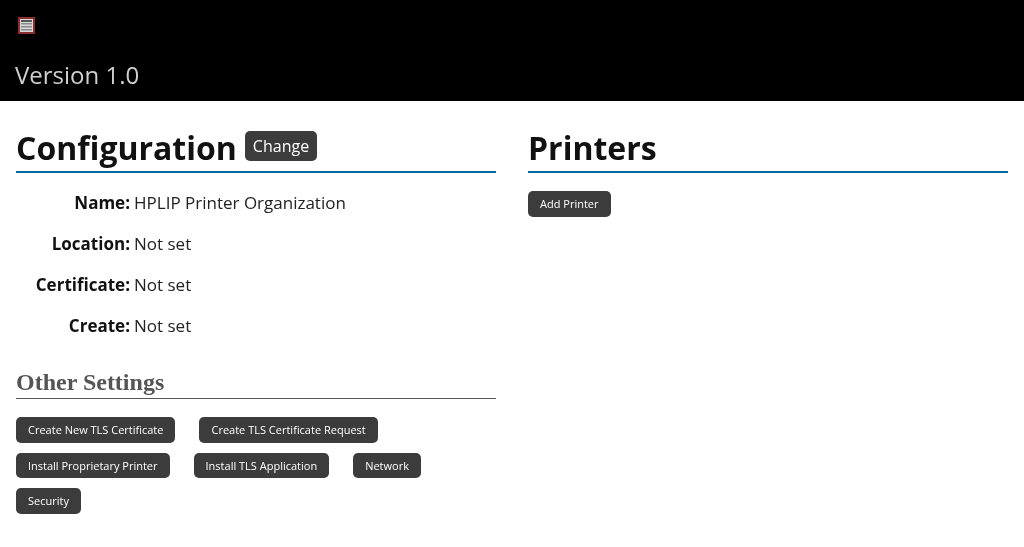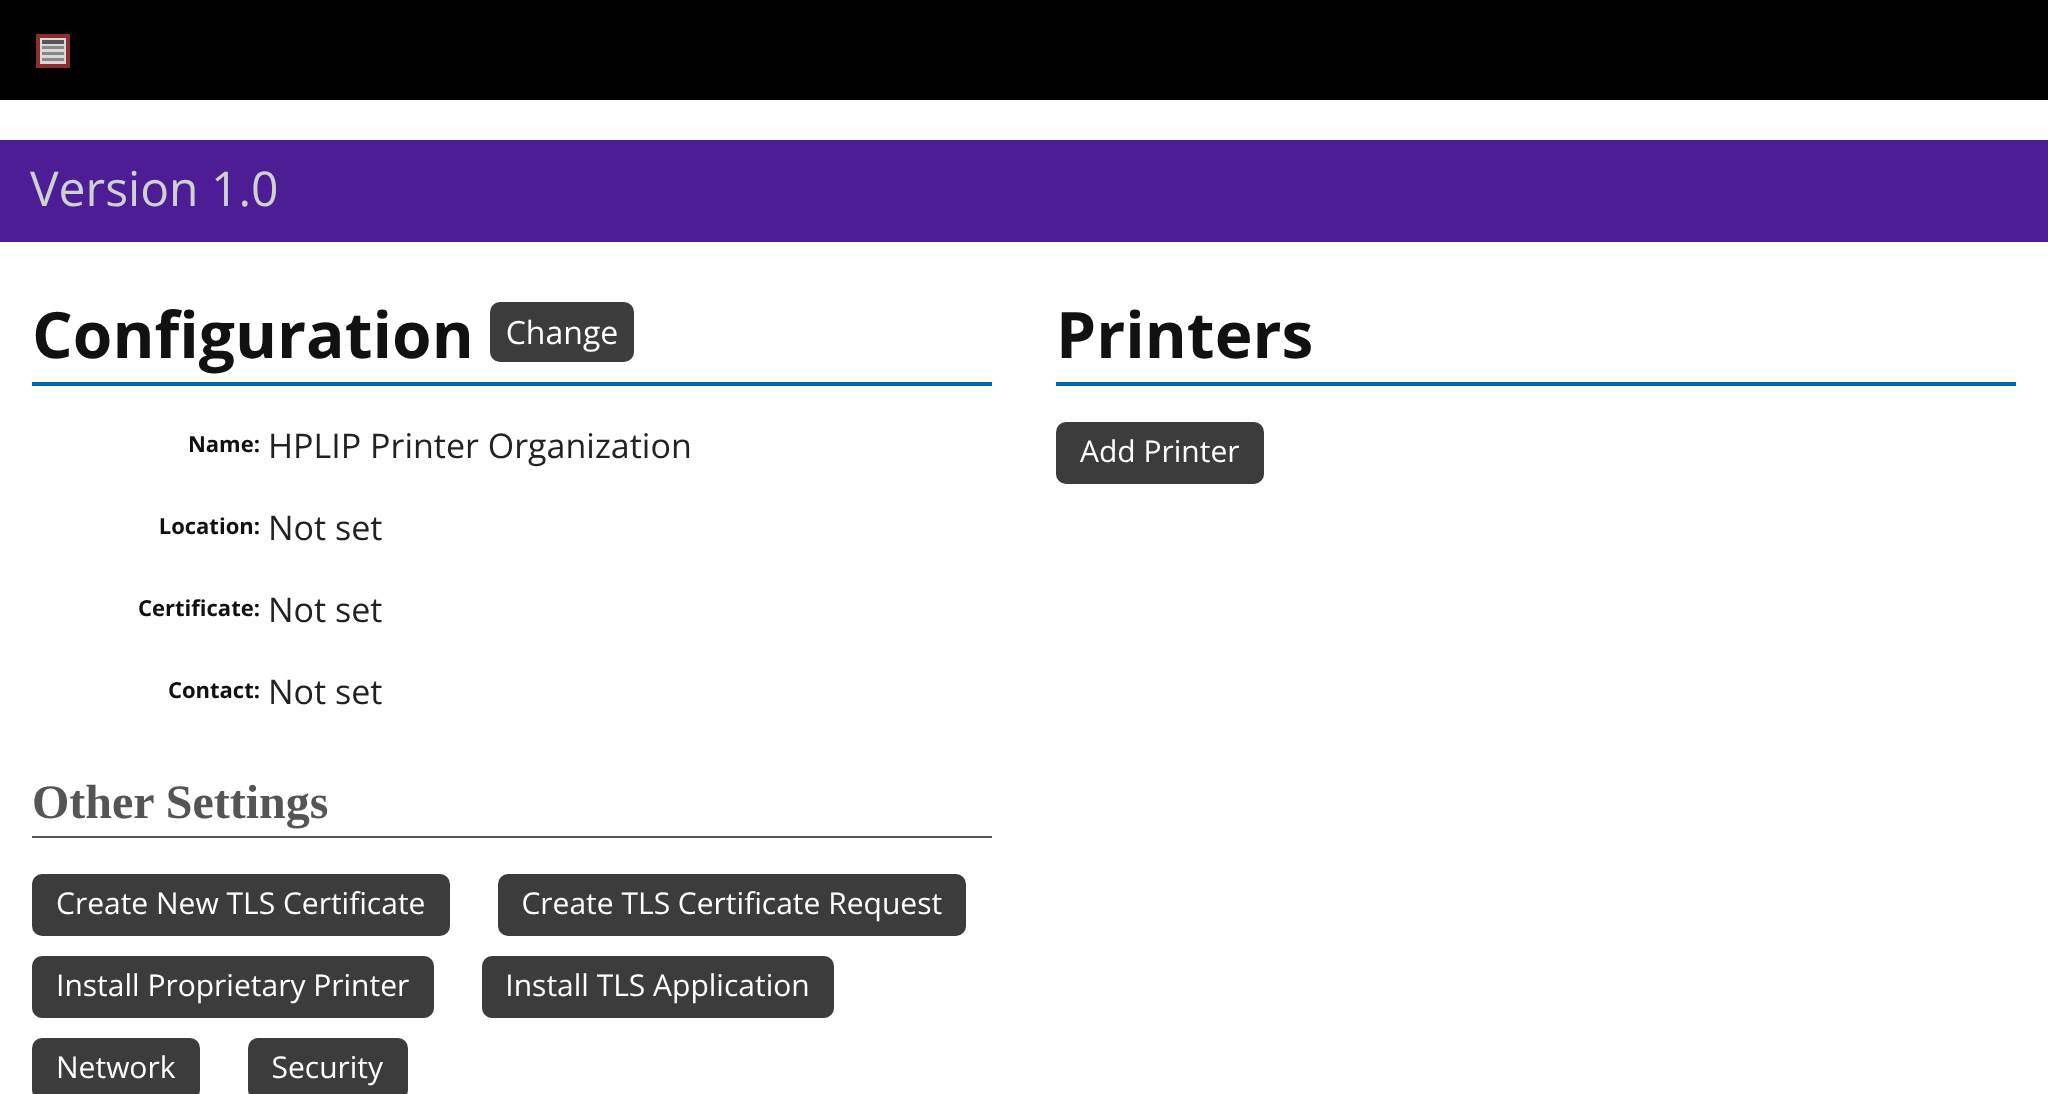--- a/index.html
+++ b/index.html
@@ -22,26 +22,25 @@
     }
     .app-icon {
       width: 17px;
       height: 17px;
       display: inline-block;
     }
     .app-icon svg {
       display: block;
     }
     .version-bar {
-      background: #4c1d95;
+      background: #000000;
       color: #d0d0d0;
       padding: 8px 18px 10px 15px;
       font-size: 24px;
       font-weight: 400;
-      margin-top: 20px;
     }
     .main {
       display: flex;
       padding: 0;
     }
     .col {
       width: 50%;
       padding: 28px 16px 0 16px;
     }
     .col-left {
@@ -62,21 +61,21 @@
       margin-bottom: 18px;
       line-height: 1.2;
     }
     .btn {
       display: inline-block;
       background: #3c3c3c;
       color: #ffffff;
       border: none;
       border-radius: 5px;
       padding: 5px 12px;
-      font-size: 15px;
+      font-size: 11px;
       font-family: inherit;
       cursor: pointer;
       line-height: 1.4;
     }
     .btn-inline {
       font-size: 16px;
       padding: 4px 8px;
       vertical-align: middle;
       position: relative;
       top: -2px;
@@ -84,21 +83,21 @@
     .field-row {
       display: flex;
       align-items: center;
       margin-bottom: 18px;
     }
     .field-label {
       width: 114px;
       text-align: right;
       font-weight: 700;
       color: #111;
-      font-size: 11px;
+      font-size: 17px;
     }
     .field-value {
       padding-left: 4px;
       font-size: 17px;
       color: #222;
     }
     .subheading {
       font-size: 24px;
       font-weight: 700;
       color: #555555;
@@ -149,21 +148,21 @@
     </div>
     <div class="field-row">
       <div class="field-label">Location:</div>
       <div class="field-value">Not set</div>
     </div>
     <div class="field-row">
       <div class="field-label">Certificate:</div>
       <div class="field-value">Not set</div>
     </div>
     <div class="field-row">
-      <div class="field-label">Contact:</div>
+      <div class="field-label">Create:</div>
       <div class="field-value">Not set</div>
     </div>
 
     <h2 class="subheading">Other Settings</h2>
 
     <div class="btn-row">
       <button class="btn">Create New TLS Certificate</button>
       <button class="btn">Create TLS Certificate Request</button>
       <button class="btn">Install Proprietary Printer</button>
       <button class="btn">Install TLS Application</button>

